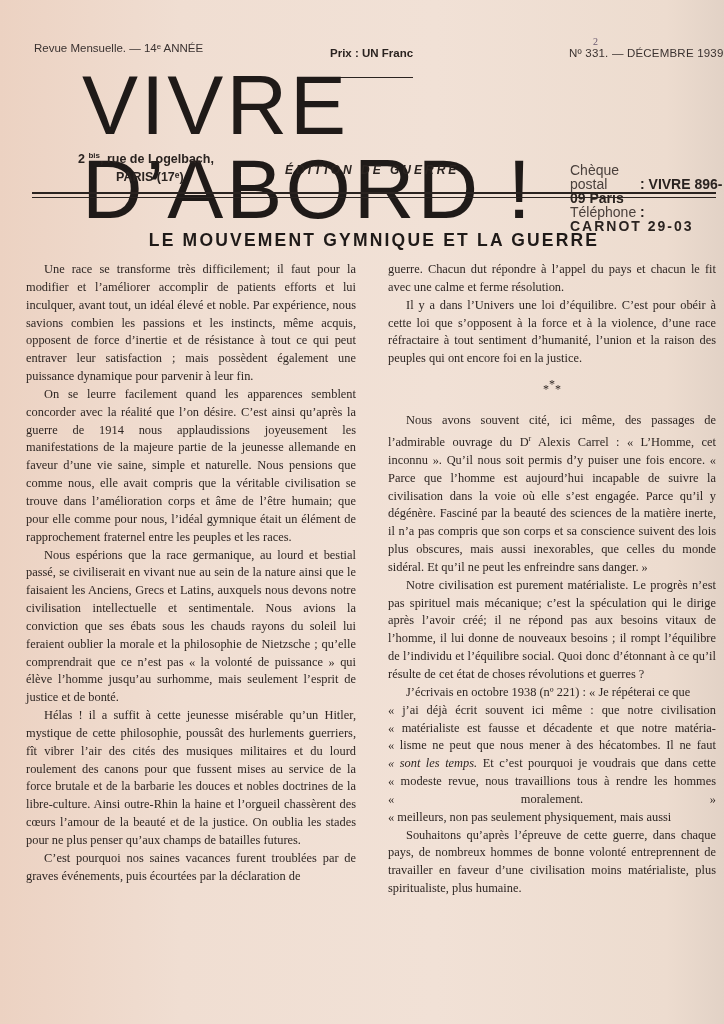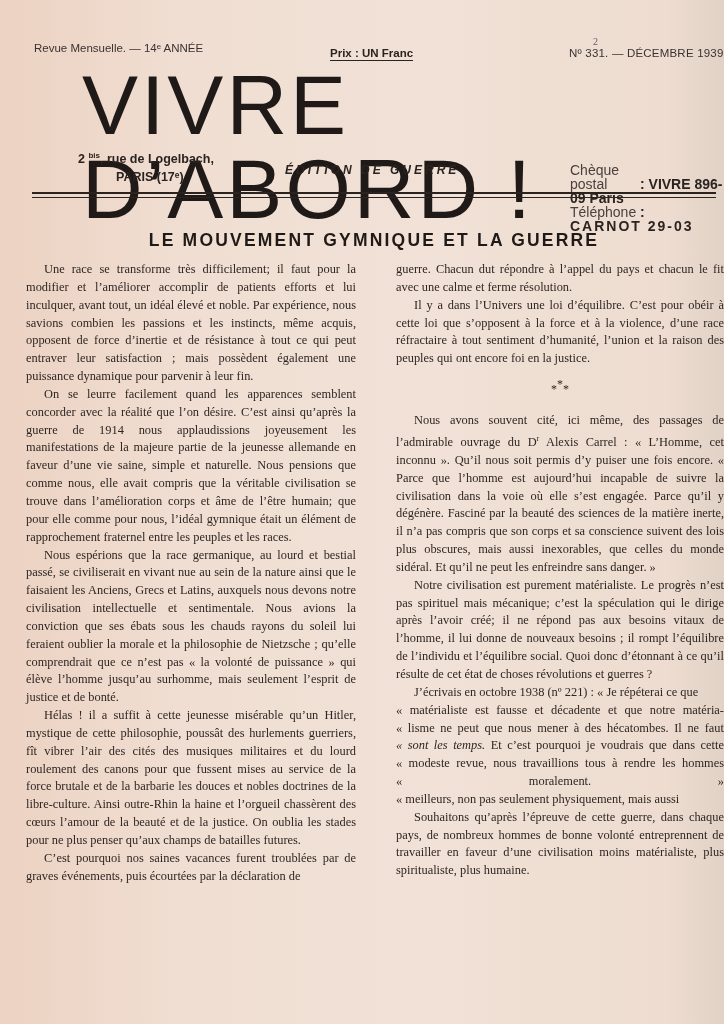--- a/index.html
+++ b/index.html
@@ -8,21 +8,21 @@
     background: #efdcd0;
     background-image: linear-gradient(90deg, #ecd2c2 0%, #f0ded2 25%, #f1e1d6 60%, #eddccf 92%, #e2d2c6 100%);
     color: #2a2320;
     font-family: "Liberation Serif", "DejaVu Serif", serif;
     position: relative;
   }
   .abs { position: absolute; }
   .sans { font-family: "Liberation Sans", "DejaVu Sans", sans-serif; }
 
   #top-left { left: 34px; top: 42px; font-size: 11.5px; color: #3a3230; }
-  #price { left: 330px; top: 47px; font-size: 11.5px; font-weight: bold; border-bottom: 1.5px solid #2a2320; padding-bottom: 1px; }
+  #price { left: 330px; top: 47px; font-size: 11.5px; font-weight: bold; border-bottom: 1.5px solid #2a2320; padding-bottom: 18px; }
   #issue { left: 569px; top: 47px; font-size: 11.5px; color: #3a3230; letter-spacing: 0.2px; }
   #issue .pen { position: absolute; left: 24px; top: -11px; font-size: 10px; color: #6a5a70; font-family: "Liberation Serif", serif; }
 
   #masthead { left: 82px; top: 63px; font-size: 84px; line-height: 1; letter-spacing: 3px; color: #1f1a18; font-weight: normal; transform: scaleX(1.0); transform-origin: left; }
 
   #address { left: 30px; top: 147px; font-size: 12.5px; font-weight: bold; line-height: 18px; margin-left: 48px; }
   #address .l2 { padding-left: 38px; }
   #address sup { font-size: 8px; }
   #edition { left: 285px; top: 163px; font-size: 12px; font-style: italic; letter-spacing: 3px; font-weight: bold; color: #2a2320; }
   #contact { left: 570px; top: 163px; font-size: 14px; line-height: 14px; color: #4a403c; }
@@ -31,21 +31,21 @@
   #contact .tel { letter-spacing: 2px; }
 
   .rule { position: absolute; left: 32px; right: 8px; height: 1.6px; background: #2a2320; }
   #rule1 { top: 192px; }
   #rule2 { top: 197px; height: 1.2px; }
 
   #article-title { left: 0; width: 724px; text-align: center; top: 230px; font-size: 17.5px; font-weight: bold; letter-spacing: 2.2px; color: #1f1a18; margin-left: 12px; }
 
   .col { position: absolute; top: 261px; font-size: 12.4px; line-height: 17.85px; text-align: justify; color: #2e2623; }
   #col-left { left: 26px; width: 330px; }
-  #col-right { left: 388px; width: 328px; margin-left: 8px; }
+  #col-right { left: 388px; width: 328px; }
   .col p { margin: 0; text-indent: 18px; }
   .col p.noind { text-indent: 0; }
   .stars { text-align: center; margin: 14px 0 16px 0; font-size: 12px; line-height: 14px; }
   .stars span { position: relative; }
   .stars .top { top: -5px; }
 </style>
 </head>
 <body>
 
 <div class="abs sans" id="top-left">Revue Mensuelle. — 14ᵉ ANNÉE</div>
@@ -89,20 +89,21 @@
   <div class="stars">
     <span>*</span><span class="top">*</span><span>*</span>
   </div>
 
   <p><span>Nous avons souvent cité, ici même, des passages de l’admirable ouvrage du D</span><sup style="font-size:8px">r</sup><span> Alexis Carrel : « L’Homme, cet inconnu ». Qu’il nous soit permis d’y puiser une fois encore. « Parce que l’homme est aujourd’hui incapable de suivre la civilisation dans la voie où elle s’est engagée. Parce qu’il y dégénère. Fasciné par la beauté des sciences de la matière inerte, il n’a pas compris que son corps et sa conscience suivent des lois plus obscures, mais aussi inexorables, que celles du monde sidéral. Et qu’il ne peut les enfreindre sans danger. »</span></p>
 
   <p>Notre civilisation est purement matérialiste. Le progrès n’est pas spirituel mais mécanique; c’est la spéculation qui le dirige après l’avoir créé; il ne répond pas aux besoins vitaux de l’homme, il lui donne de nouveaux besoins ; il rompt l’équilibre de l’individu et l’équilibre social. Quoi donc d’étonnant à ce qu’il résulte de cet état de choses révolutions et guerres ?</p>
 
   <p>J’écrivais en octobre 1938 (nº 221) : « Je répéterai ce que</p>
   <div style="text-align:justify;">
+    <div class="ql">« j’ai déjà écrit souvent ici même : que notre civilisation</div>
     <div class="ql">« matérialiste est fausse et décadente et que notre matéria-</div>
     <div class="ql">« lisme ne peut que nous mener à des hécatombes. Il ne faut</div>
     <div class="ql"><i>« sont les temps.</i><span> Et c’est pourquoi je voudrais que dans cette</span></div>
     <div class="ql">« modeste revue, nous travaillions tous à rendre les hommes</div>
     <div class="ql">« moralement. »</div>
     <div class="ql">« meilleurs, non pas seulement physiquement, mais aussi</div>
   </div>
 
   <p>Souhaitons qu’après l’épreuve de cette guerre, dans chaque pays, de nombreux hommes de bonne volonté entreprennent de travailler en faveur d’une civilisation moins matérialiste, plus spiritualiste, plus humaine.</p>
 </div>

